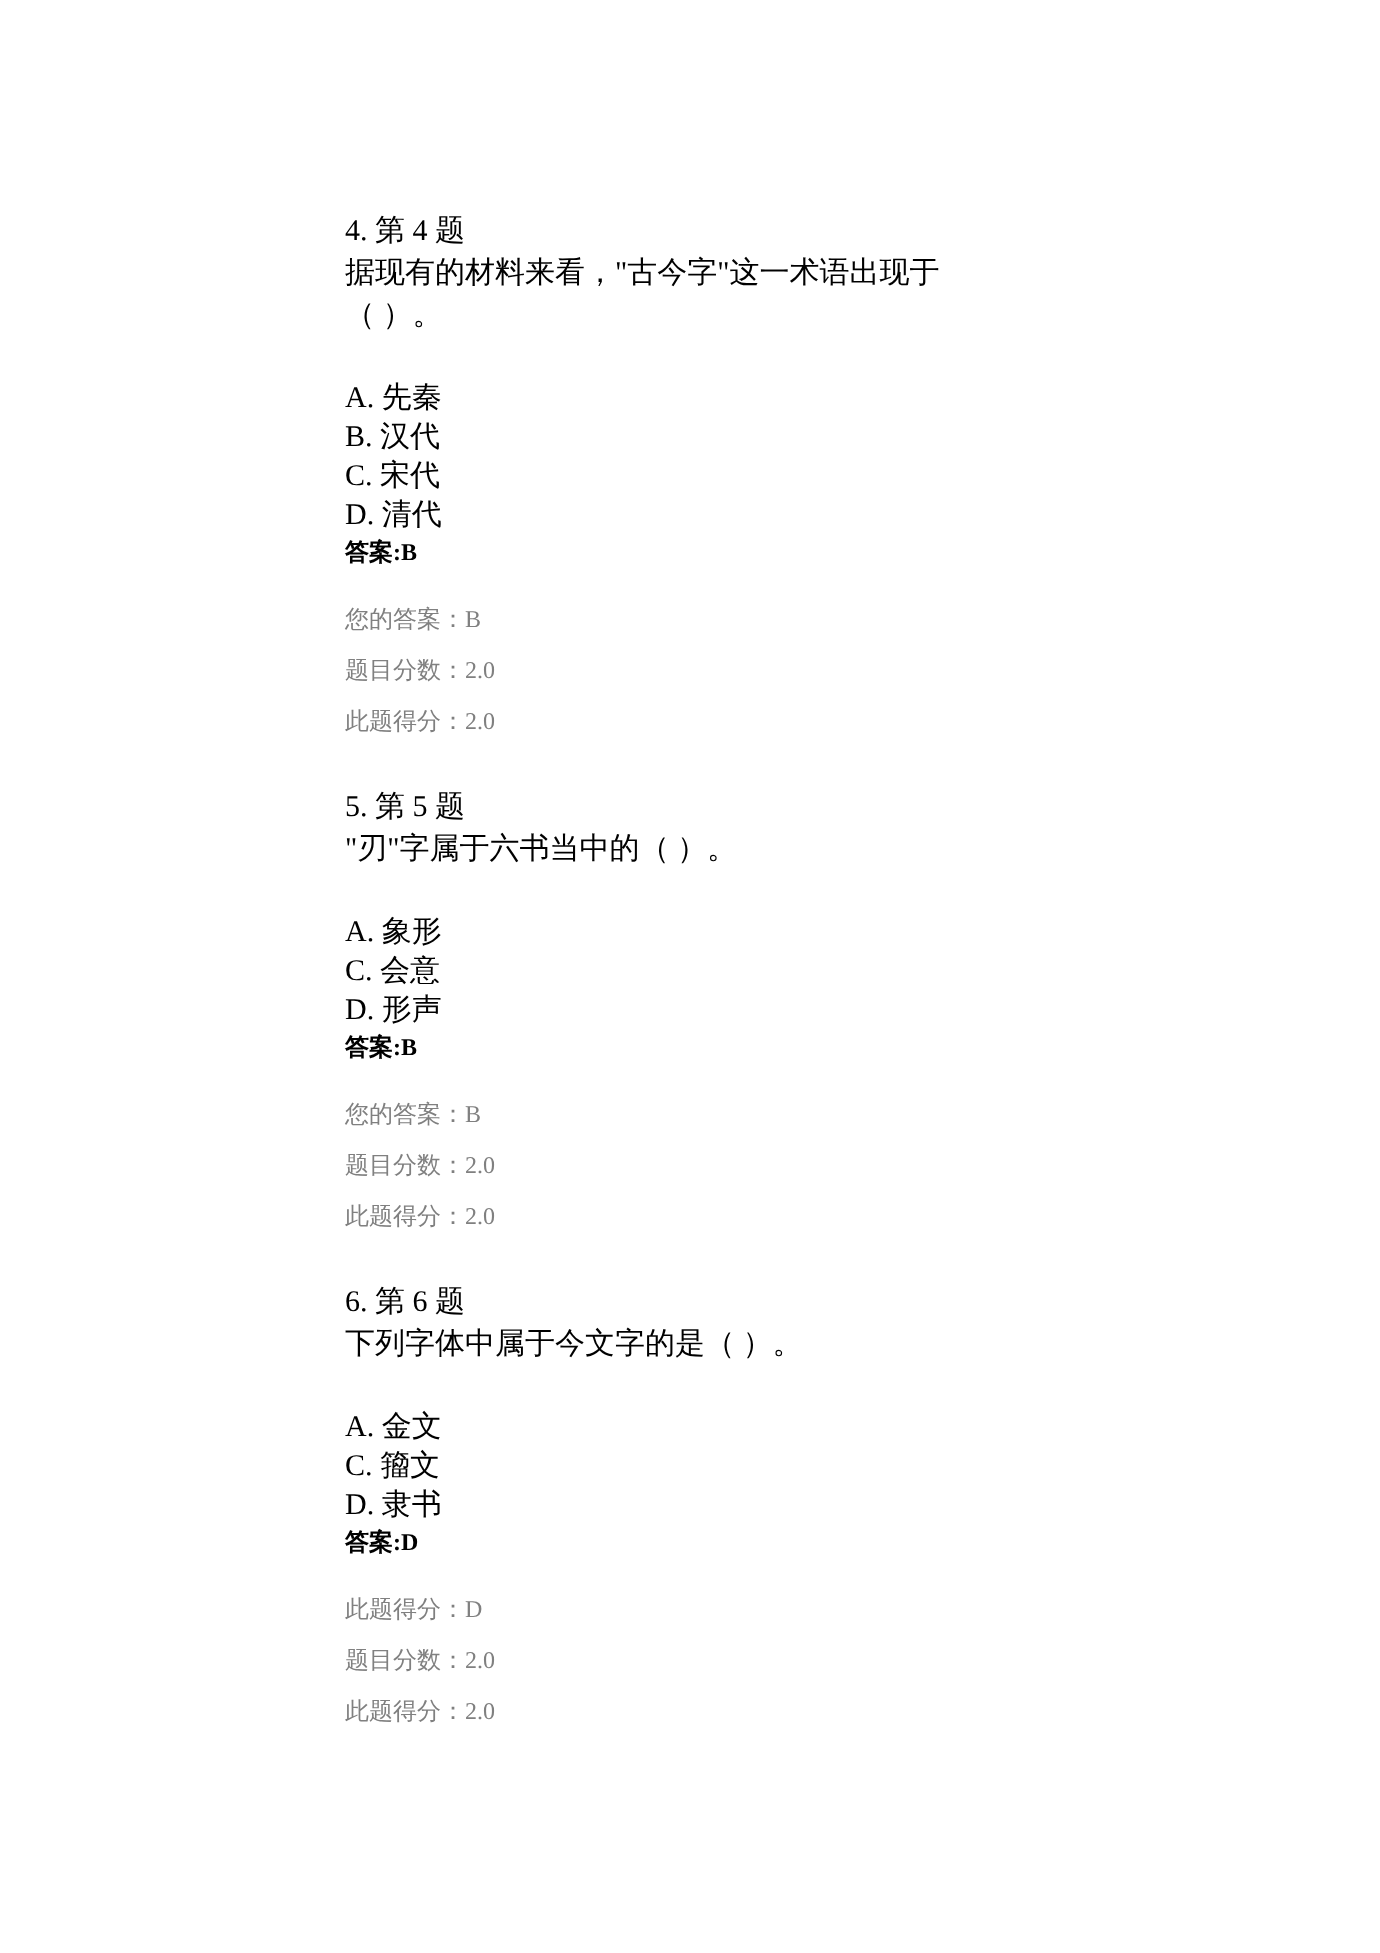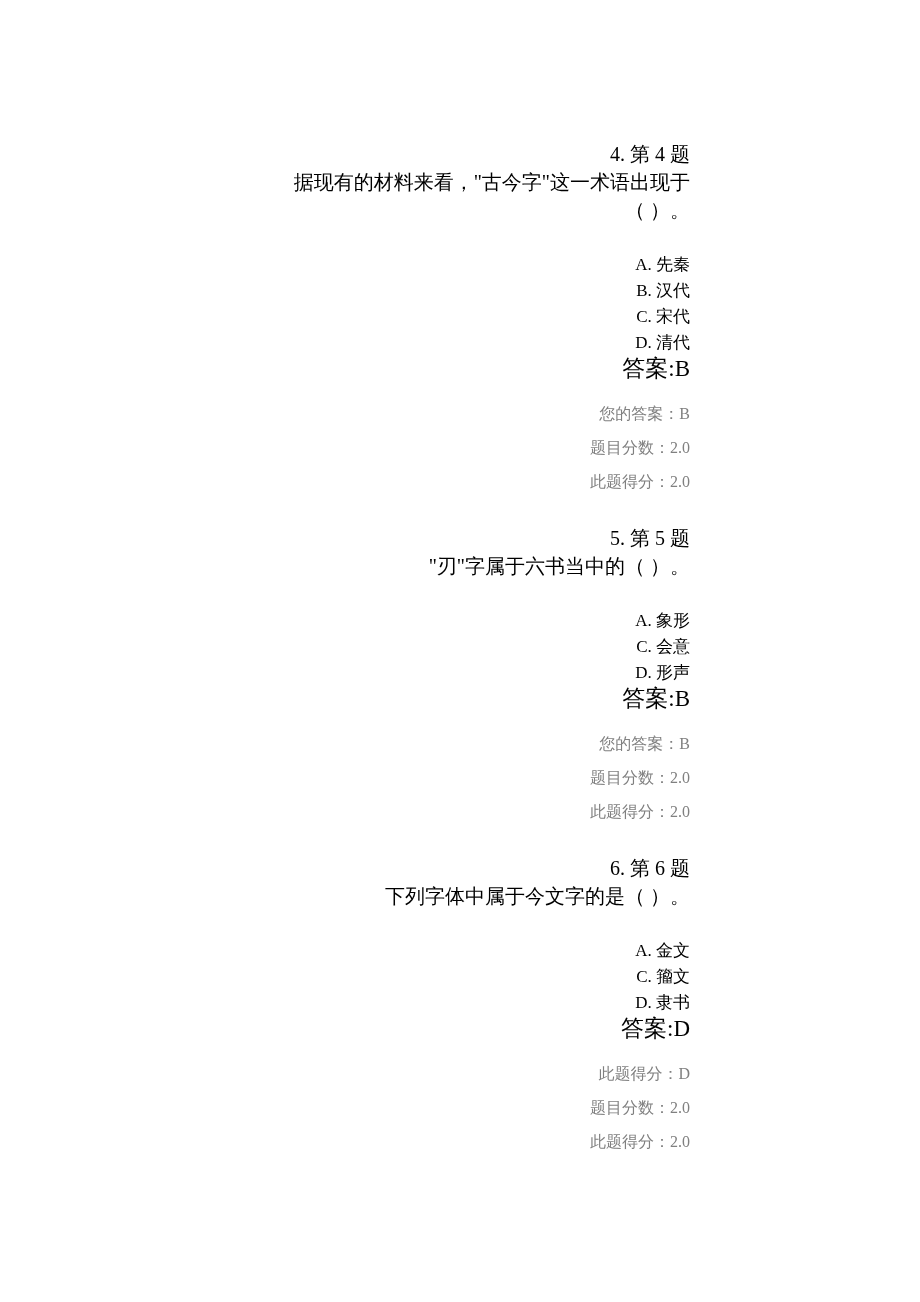--- a/index.html
+++ b/index.html
@@ -6,43 +6,43 @@
     margin: 0;
     padding: 0;
     background: #ffffff;
     width: 920px;
   }
   .page {
     padding: 140px 0 0 230px;
     width: 460px;
     font-family: "SimSun", "宋体", serif;
     color: #000000;
-    text-align: right;
   }
   .question-block {
     margin-bottom: 32px;
   }
   .q-header {
     font-size: 20px;
     line-height: 28px;
   }
   .q-text {
     font-size: 20px;
     line-height: 28px;
   }
   .spacer {
     height: 28px;
   }
   .option {
-    font-size: 17px;
+    font-size: 20px;
     line-height: 26px;
   }
   .answer {
-    font-size: 23px;
+    font-size: 16px;
     line-height: 26px;
+    font-weight: bold;
   }
   .meta {
     font-size: 16px;
     line-height: 20px;
     color: #808080;
     margin-top: 22px;
   }
   .meta + .meta {
     margin-top: 14px;
   }

